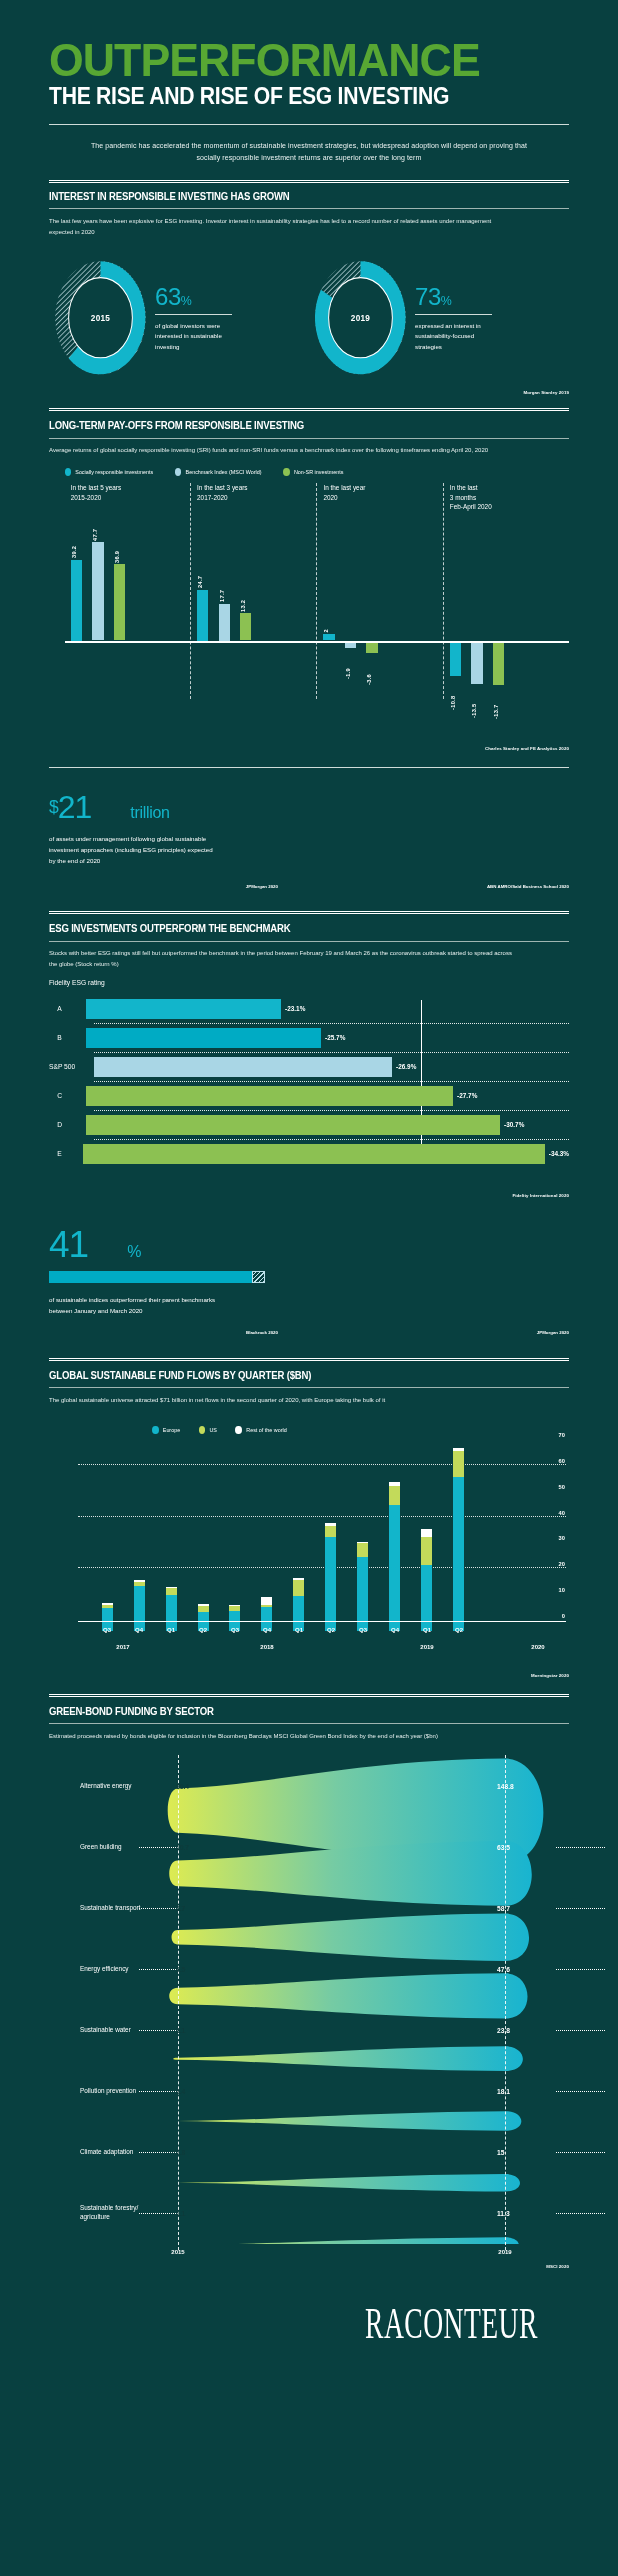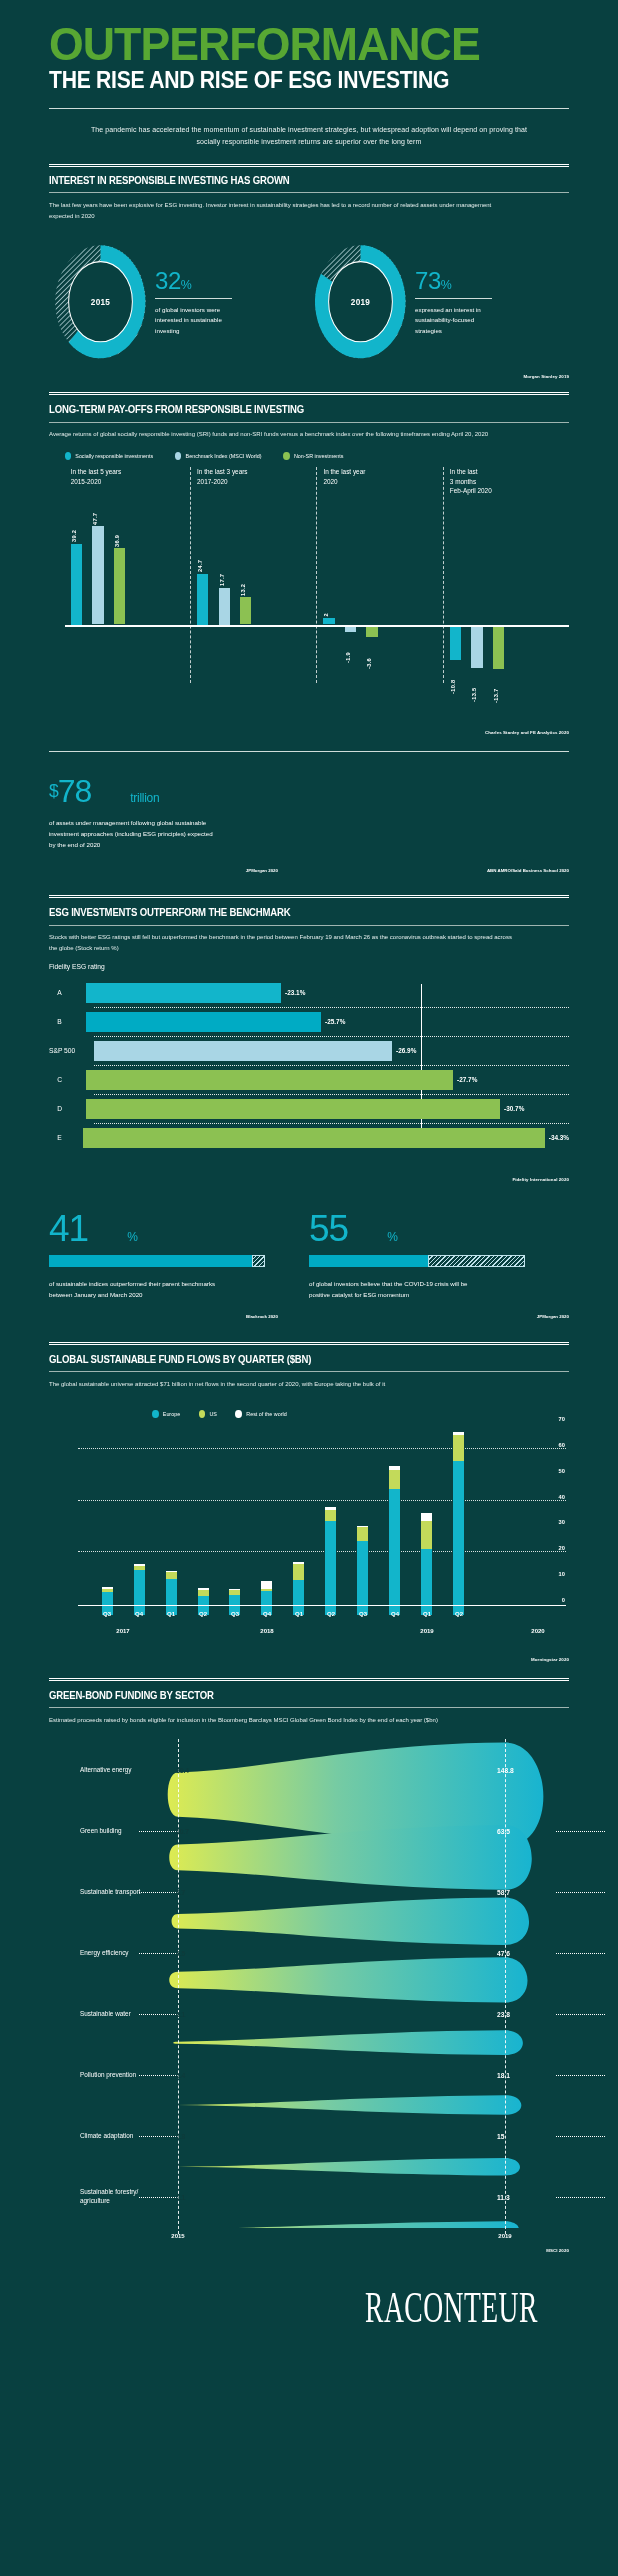--- a/index.html
+++ b/index.html
@@ -4,21 +4,21 @@
 <style>
   * { box-sizing: border-box; margin: 0; padding: 0; }
   body {
     width: 618px;
     background: #084040;
     font-family: "Liberation Sans", sans-serif;
     color: #ffffff;
     -webkit-font-smoothing: antialiased;
   }
   .page { width: 618px; position: relative; padding: 0 0 0 0; }
-  .inner { width: 520px; margin: 0 auto; }
+  .inner { width: 520px; margin: 16px auto; }
 
   
   .hero-title {
     font-size: 47px;
     line-height: 0.92;
     font-weight: 700;
     letter-spacing: -1px;
     color: #58a733;
     font-stretch: condensed;
     transform: scaleX(0.95);
@@ -107,21 +107,21 @@
   .gbc-lab {
     position: absolute; font-size: 5.7px; font-weight: 700;
     writing-mode: vertical-rl; transform: rotate(180deg);
     letter-spacing: 0.3px; white-space: nowrap;
   }
 
   
   .pair { display: flex; margin-top: 24px; }
   .pair > div { width: 50%; padding-right: 31px; }
   .big-num { font-size: 32px; font-weight: 300; color: #12b5cb; line-height: 1; letter-spacing: -1px; }
-  .big-num .unit { font-size: 12px; letter-spacing: -0.3px; padding-left: 39px; }
+  .big-num .unit { font-size: 16px; letter-spacing: -0.3px; padding-left: 39px; }
   .big-num .dollar { font-size: 17.5px; vertical-align: 5.2px; }
   .pair-desc { font-size: 6.2px; line-height: 1.75; margin-top: 11.3px; max-width: 170px; }
   .pair-src { font-size: 4.4px; font-weight: 700; text-align: right; padding-right: 31px; }
 
   .hbar { height: 12.4px; width: 185px; margin-top: 8.2px; display: flex; }
   .hbar .fill { background: #00abc4; }
   .hbar .rest {
     background:
       repeating-linear-gradient(-45deg, #bfe3ec 0 1px, #084040 1px 3.1px);
     border: 0.5px solid #bfe3ec;
@@ -203,21 +203,21 @@
                   <line x1="0" y1="0" x2="0" y2="7" stroke="#cfe7ee" stroke-width="2.6"></line>
                 </pattern>
               </defs>
               <ellipse cx="100" cy="122" rx="88" ry="110" fill="url(#hatch1)"></ellipse>
               <path d="M 100 122 L 100 12 A 88 110 0 1 1 38.3 201.3 Z" fill="#12b5cb"></path>
               <ellipse cx="100" cy="122" rx="62" ry="78" fill="#084040" stroke="#ffffff" stroke-width="2"></ellipse>
             </svg>
             <div class="donut-year">2015</div>
           </div>
           <div class="stat-side">
-            <div class="stat-num"><span>32</span><span class="pct">%</span></div>
+            <div class="stat-num"><span>63</span><span class="pct">%</span></div>
             <div class="stat-line"></div>
             <div class="stat-desc">of global investors were interested in sustainable investing</div>
           </div>
         </div>
 
         <div class="donut-block">
           <div class="donut-wrap">
             <svg width="103" height="126" viewBox="0 0 200 245">
               <defs>
                 <pattern id="hatch2" width="7" height="7" patternTransform="rotate(45)" patternUnits="userSpaceOnUse">
@@ -330,21 +330,21 @@
         <div class="gbc-zero" style="top:158px"></div>
       </div>
 
       <div class="source" style="margin-top:47px">Charles Stanley and FE Analytics 2020</div>
     </div>
 
     <div style="margin-top:14.4px">
       <div class="rule-thin"></div>
       <div class="pair">
         <div>
-          <div class="big-num"><span class="dollar">$</span><span>78</span><span class="unit">trillion</span></div>
+          <div class="big-num"><span class="dollar">$</span><span>21</span><span class="unit">trillion</span></div>
           <div class="pair-desc">of assets under management following global sustainable investment approaches (including ESG principles) expected by the end of 2020</div>
         </div>
       </div>
       <div style="display:flex;margin-top:17.5px">
         <div style="width:50%">
             <div class="pair-src">JPMorgan 2020</div>
           </div>
         <div style="width:50%">
             <div class="pair-src" style="padding-right:0">ABN AMRO/Saïd Business School 2020</div>
           </div>
@@ -415,28 +415,20 @@
 
     <div style="margin-top:28px">
       <div class="pair">
         <div>
           <div class="big-num" style="font-size:37px"><span>41</span><span class="unit">%</span></div>
           <div class="hbar" style="width:216px">
             <div class="fill" style="width:94%"></div>
             <div class="rest" style="width:6%"></div>
           </div>
           <div class="pair-desc">of sustainable indices outperformed their parent benchmarks between January and March 2020</div>
-        </div>
-        <div>
-          <div class="big-num" style="font-size:37px"><span>55</span><span class="unit">%</span></div>
-          <div class="hbar" style="width:216px">
-            <div class="fill" style="width:55%"></div>
-            <div class="rest" style="width:45%"></div>
-          </div>
-          <div class="pair-desc">of global investors believe that the COVID-19 crisis will be positive catalyst for ESG momentum</div>
         </div>
       </div>
       <div style="display:flex;margin-top:13.4px">
         <div style="width:50%">
             <div class="pair-src">Blackrock 2020</div>
           </div>
         <div style="width:50%">
             <div class="pair-src" style="padding-right:0">JPMorgan 2020</div>
           </div>
       </div>

